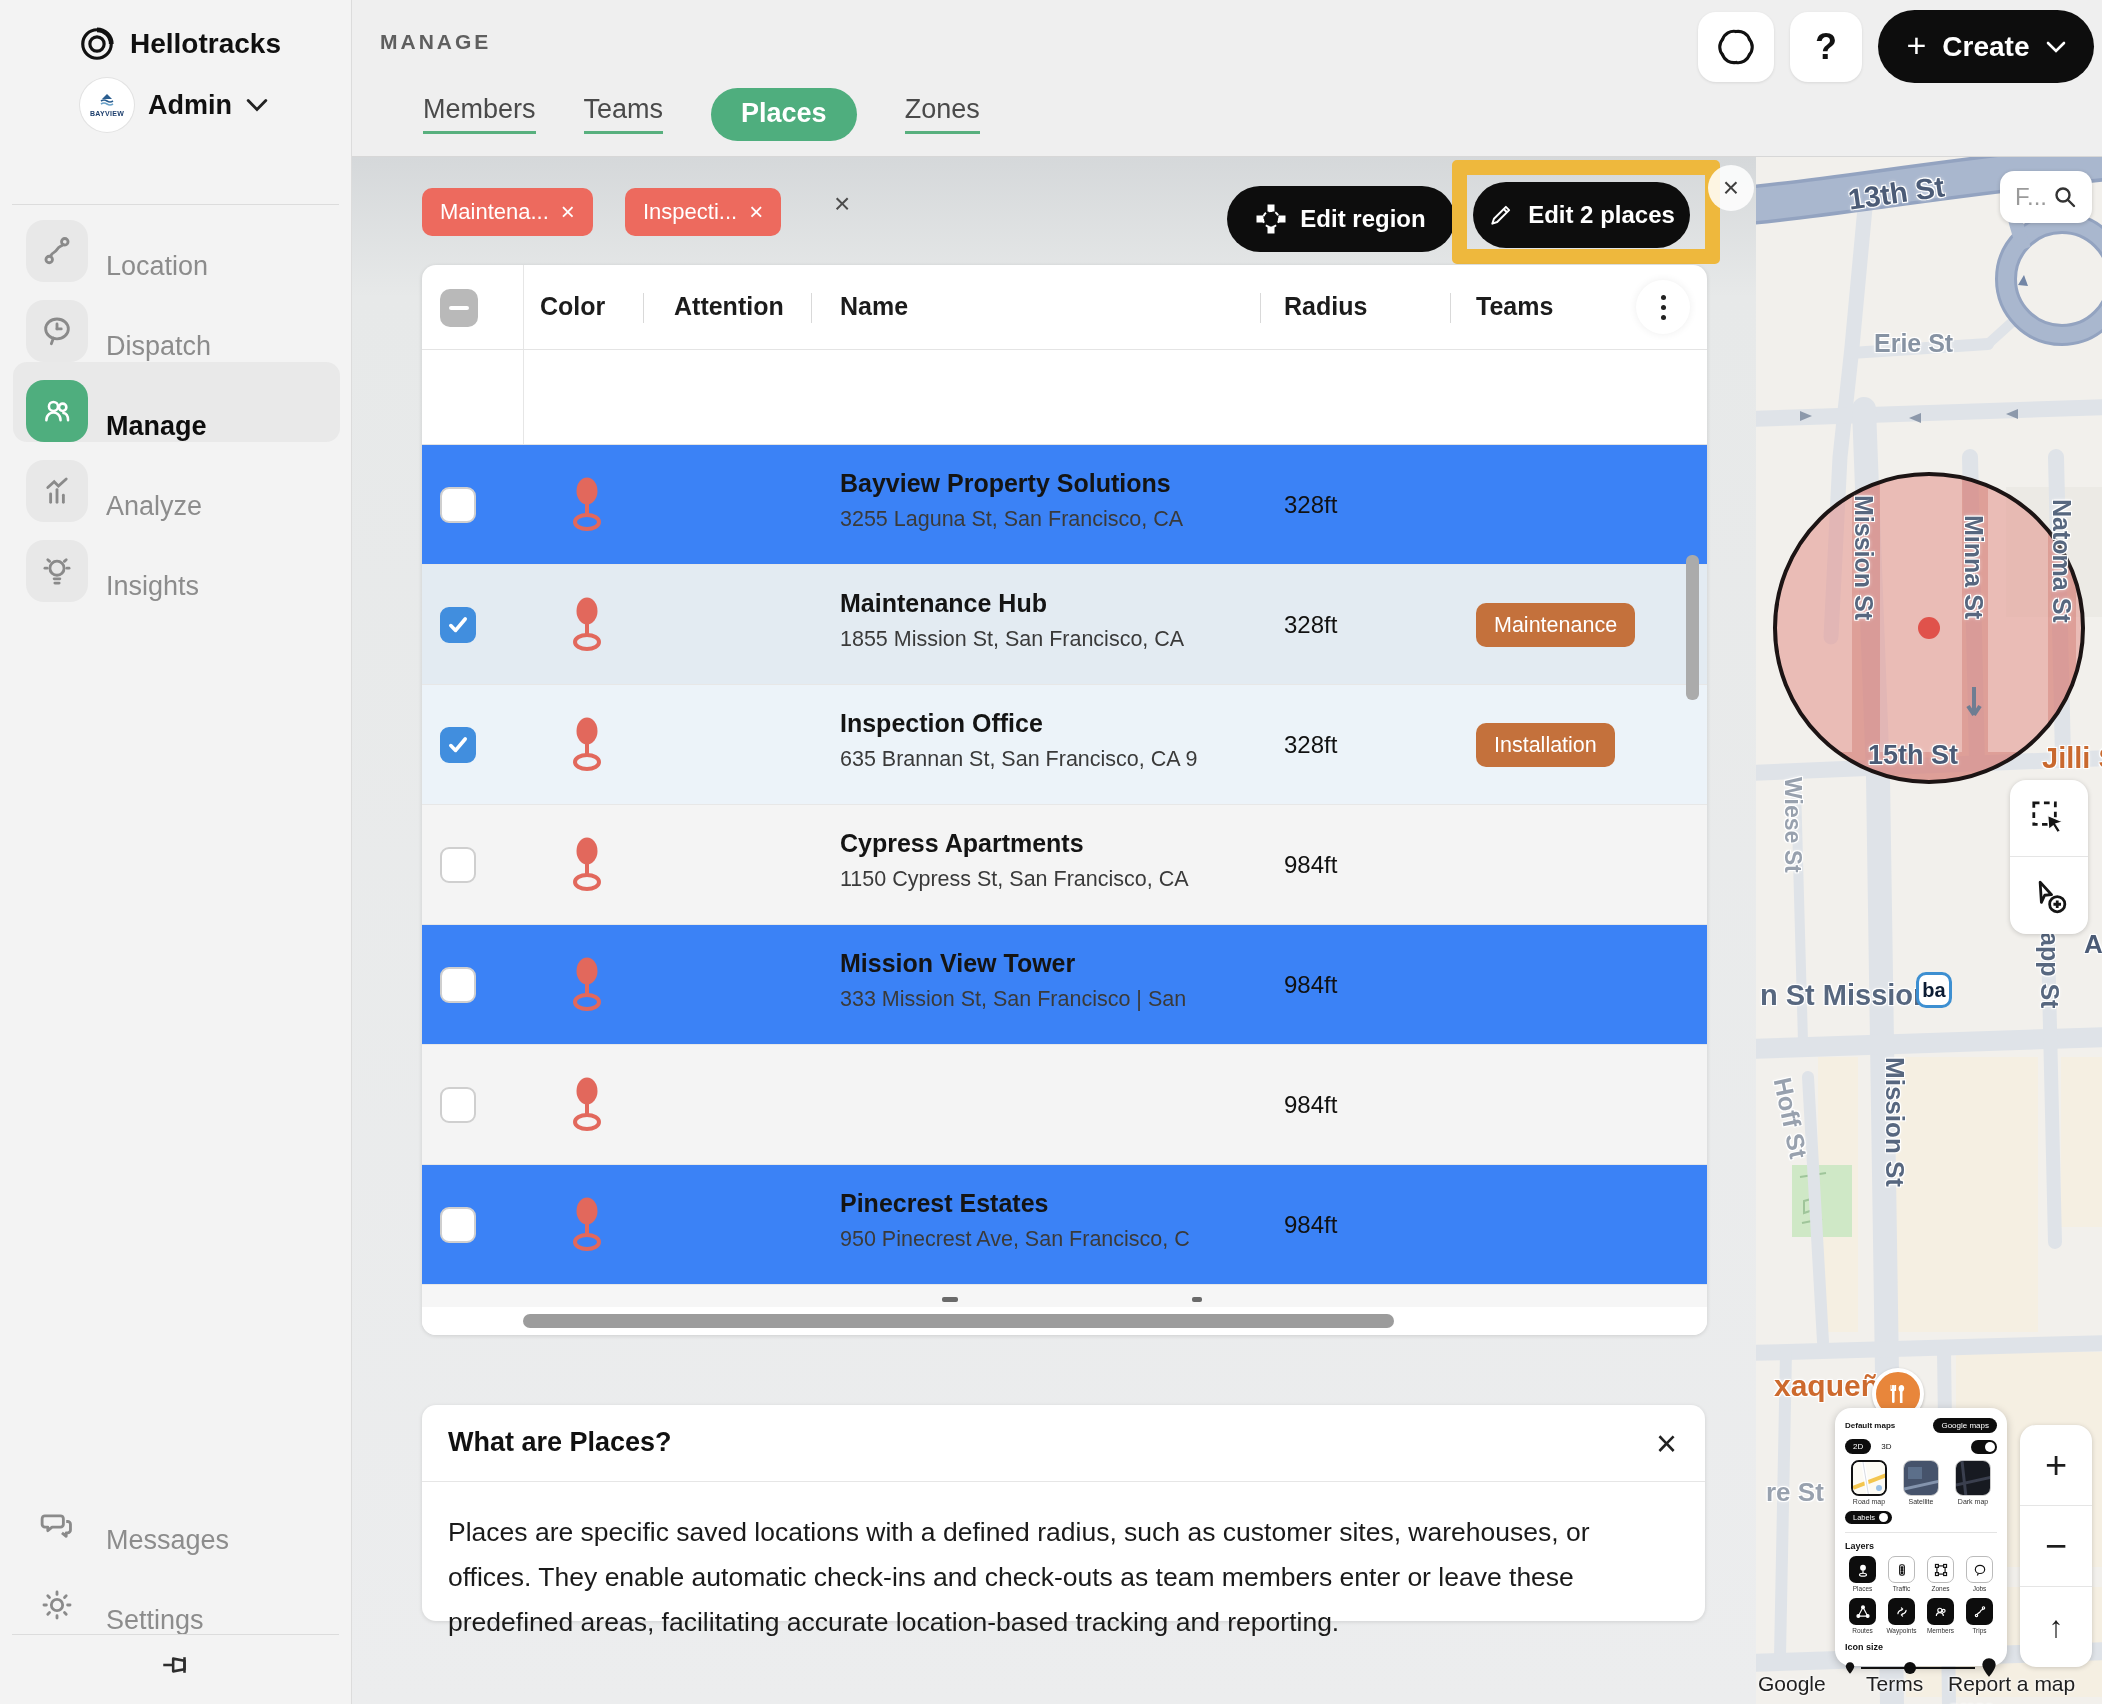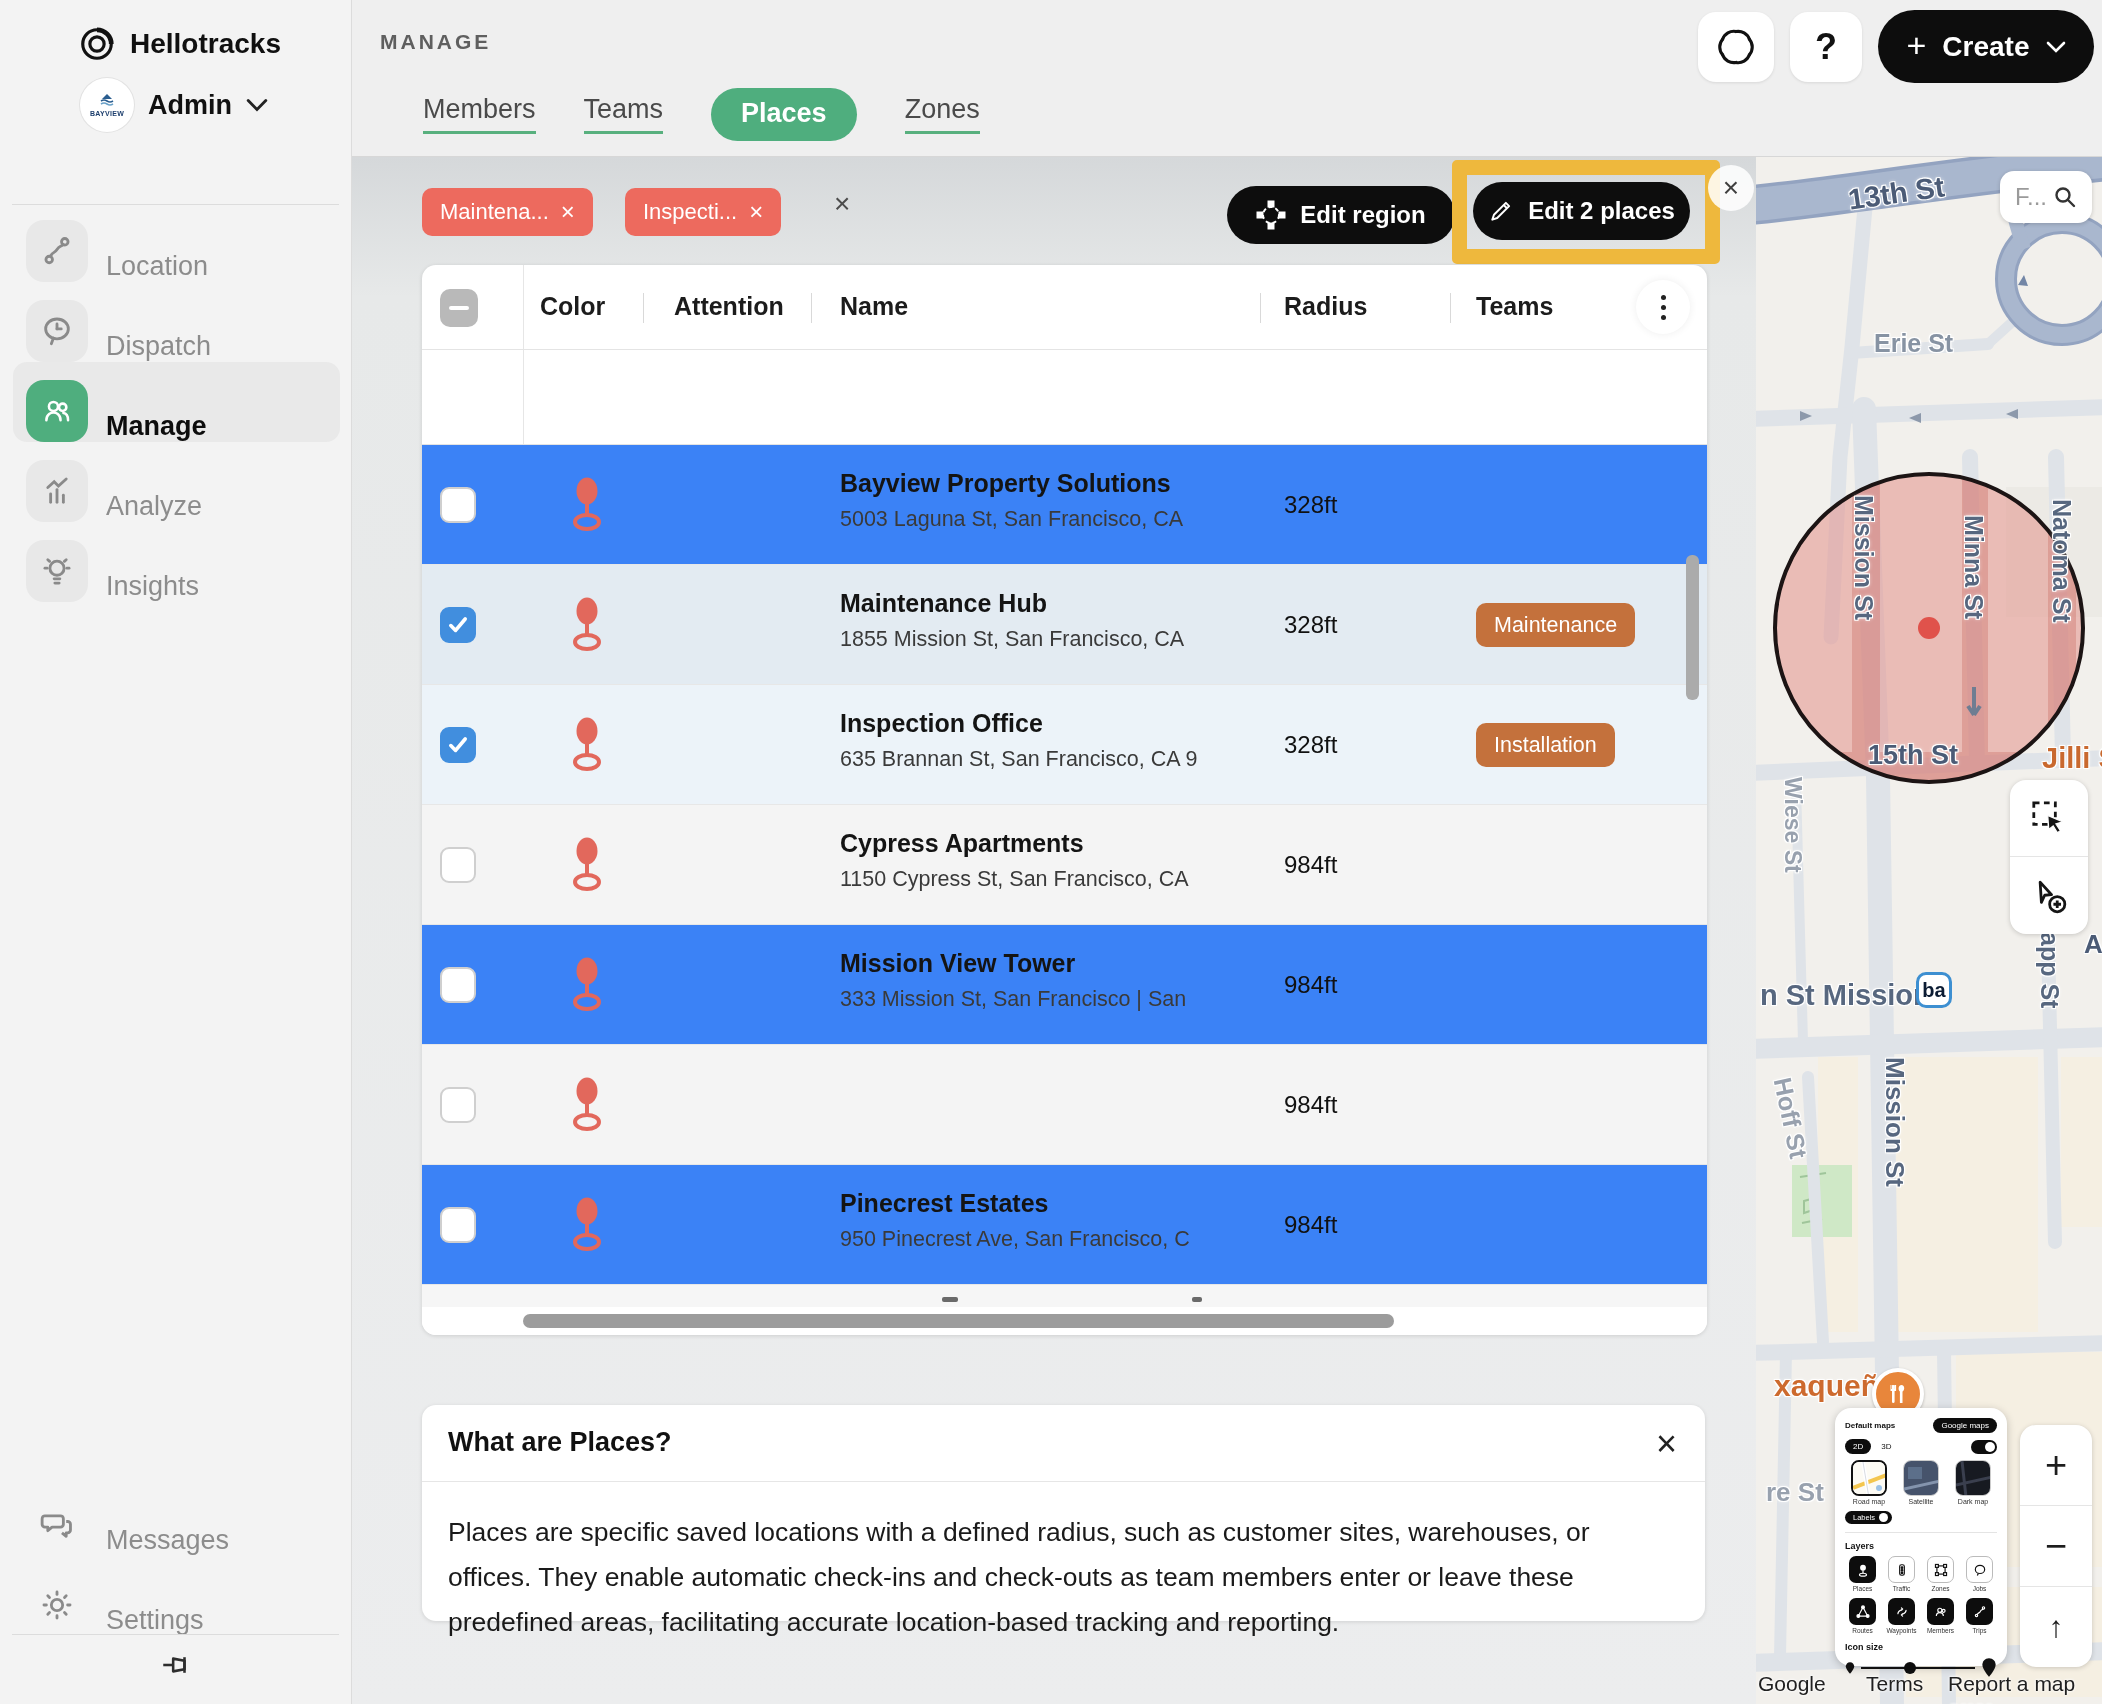--- a/index.html
+++ b/index.html
@@ -37,21 +37,21 @@
   .tb-help{left:1438px;width:72px;font-size:36px;font-weight:700;color:#121212;}
   .create-btn{position:absolute;left:1526px;top:10px;width:216px;height:73px;background:#0d0d0d;border-radius:999px;color:#fff;display:flex;align-items:center;justify-content:center;gap:16px;cursor:pointer;}
   .create-btn .plus{font-size:34px;font-weight:400;margin-top:-3px;}
   .create-btn .lbl{font-size:28px;font-weight:600;}
 
   
   .main{position:absolute;left:352px;top:157px;width:1404px;height:1547px;background:linear-gradient(180deg,#d5d8da 0px,#e7e9e9 140px,#ecedee 100%);}
   .chip{position:absolute;height:48px;background:#ed6a5e;border-radius:10px;color:#fff;font-size:22px;display:flex;align-items:center;padding:0 18px;gap:12px;cursor:pointer;}
   .chip .x{font-size:24px;}
   .lone-x{position:absolute;left:482px;top:31px;font-size:28px;color:#4c4c4c;cursor:pointer;}
-  .blk-btn{position:absolute;height:58px;background:#0d0d0d;border-radius:999px;color:#fff;display:flex;align-items:center;justify-content:center;gap:14px;cursor:pointer;}
+  .blk-btn{position:absolute;height:66px;background:#0d0d0d;border-radius:999px;color:#fff;display:flex;align-items:center;justify-content:center;gap:14px;cursor:pointer;}
   .blk-btn .bl{font-size:24px;font-weight:600;}
   .hl-box{position:absolute;left:1100px;top:3px;width:268px;height:104px;border:15px solid #eeb83d;border-radius:5px;}
   .hl-close{position:absolute;left:1356px;top:8px;width:46px;height:46px;border-radius:50%;background:rgba(255,255,255,.85);display:flex;align-items:center;justify-content:center;font-size:28px;color:#3f3f3f;cursor:pointer;}
 
   
   .panel{position:absolute;left:70px;top:108px;width:1285px;height:1070px;background:#fff;border-radius:14px;box-shadow:0 1px 4px rgba(0,0,0,.13);overflow:hidden;}
   .thead{position:relative;height:85px;border-bottom:1px solid #e4e4e4;}
   .hd-cb{position:absolute;left:18px;top:24px;width:38px;height:38px;background:#b9b9b9;border-radius:10px;cursor:pointer;}
   .hd-cb::after{content:"";position:absolute;left:9px;top:17px;width:20px;height:4px;border-radius:2px;background:#fff;}
   .hcol{position:absolute;top:27px;font-size:25px;font-weight:700;color:#1c1c1c;}
@@ -365,21 +365,21 @@
 
       <div class="t-row bg-white">
         <span class="cb"></span>
         <span class="pin"><svg width="40" height="56" viewBox="0 0 40 56">
               <ellipse cx="20" cy="14" rx="10.5" ry="13.5" fill="#e2685c"></ellipse>
               <rect x="18" y="25" width="4" height="15" fill="#e2685c"></rect>
               <ellipse cx="20" cy="45" rx="12" ry="7" fill="none" stroke="#e2685c" stroke-width="4"></ellipse>
             </svg></span>
         <div class="ncell">
             <div class="nm">Bayview Property Solutions</div>
-            <div class="ad">5003 Laguna St, San Francisco, CA</div>
+            <div class="ad">3255 Laguna St, San Francisco, CA</div>
           </div>
         <span class="rad">328ft</span>
       </div>
 
       <div class="t-row sel1">
         <span class="cb checked">
             <svg width="24" height="24" viewBox="0 0 20 20" fill="none" stroke="#fff" stroke-width="3" stroke-linecap="round" stroke-linejoin="round">
               <path d="M4 10.5 L8 14.5 L16 5"></path>
             </svg>
           </span>

